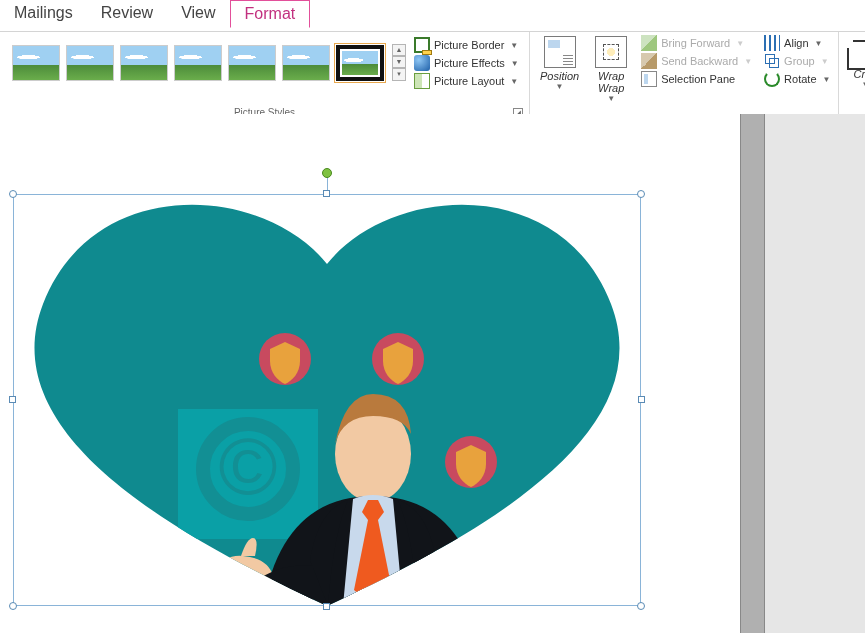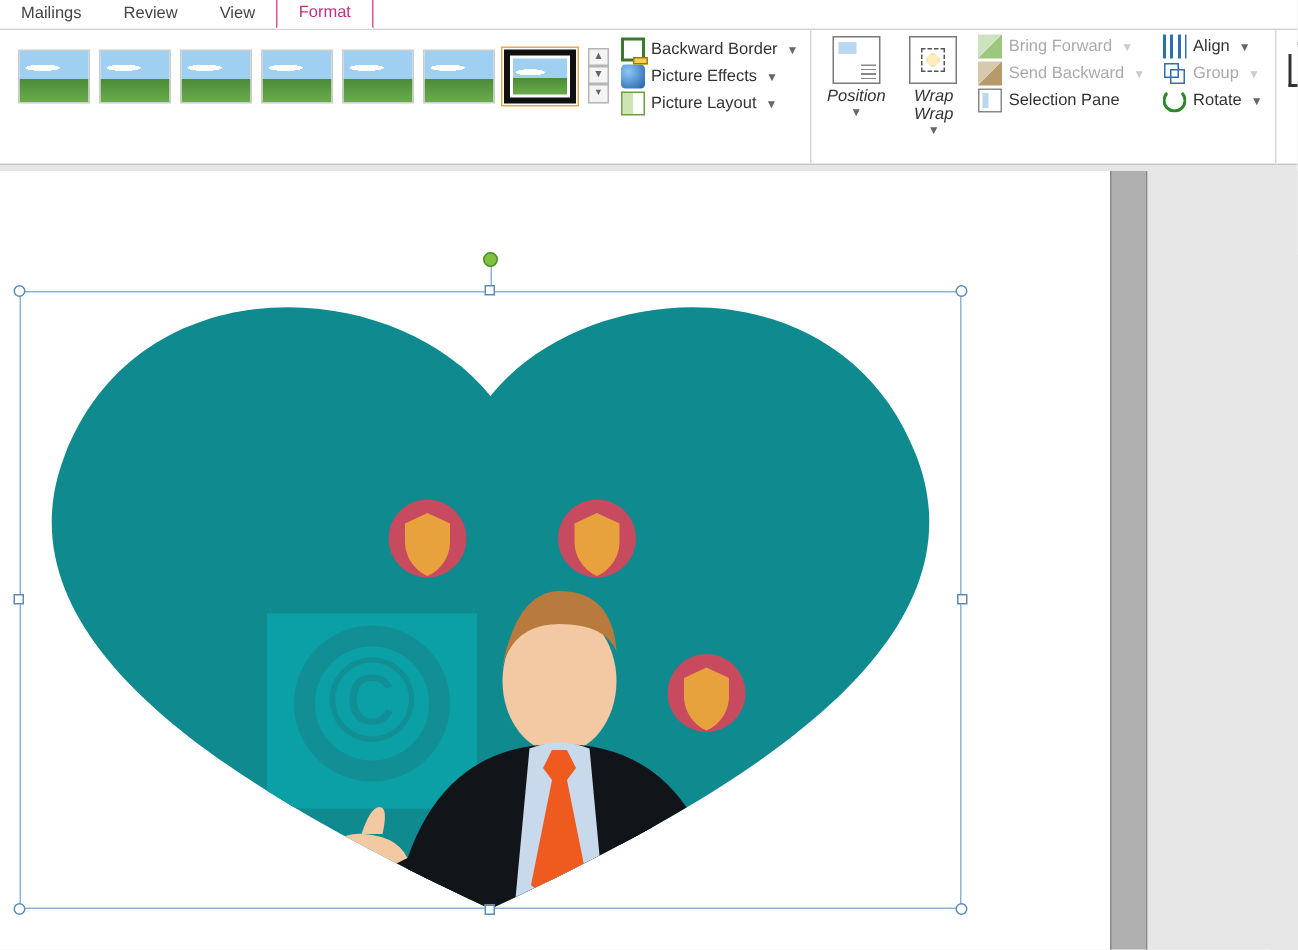--- a/index.html
+++ b/index.html
@@ -1,18 +1,18 @@
 <!DOCTYPE html>
 <html><head>
 <meta charset="utf-8">
 <style>
 * { box-sizing: border-box; margin: 0; padding: 0; font-family: "Segoe UI", Tahoma, sans-serif; }
 body { background: #e6e6e6; width: 865px; height: 633px; overflow: hidden; }
 
-.ribbon-tabs { background: #fff; height: 20px; display: flex; align-items: flex-end; font-size: 11px; border-bottom: 1px solid #d4d4d4; }
+.ribbon-tabs { background: #fff; height: 32px; display: flex; align-items: flex-start; font-size: 16px; border-bottom: 1px solid #d4d4d4; }
 .ribbon-tab { padding: 4px 14px; color: #444; cursor: pointer; }
 .ribbon-tab.active { border: 1px solid #e24f9a; border-bottom: 1px solid #fff; color: #c2307f; background: #fff; position: relative; top: 0; }
 
 .ribbon { background: #fff; height: 90px; display: flex; border-bottom: 1px solid #c7c7c7; }
 .ribbon-group { border-right: 1px solid #d9d9d9; padding: 2px 4px 0 4px; display: flex; flex-direction: column; justify-content: space-between; }
 .ribbon-group-label { font-size: 10px; color: #666; text-align: center; padding: 2px 0 3px 0; position: relative; }
 .dialog-launcher { position: absolute; right: 2px; bottom: 3px; width: 10px; height: 10px; border: 1px solid #888; font-size: 7px; line-height: 7px; color: #666; text-align: right; padding-right:1px;}
 .ribbon-content { display: flex; align-items: flex-start; gap: 4px; flex: 1; }
 
 .style-thumb { width: 48px; height: 36px; border: 1px solid #ccc; background: linear-gradient(#9fd0f2 0%, #9fd0f2 55%, #4c8b3a 55%, #6aad4b 100%); position: relative; cursor: pointer; }
@@ -97,34 +97,38 @@
         <div class="style-thumb framed sel"></div>
         <div class="gallery-scroll">
           <div class="gallery-btn">▲</div>
           <div class="gallery-btn">▼</div>
           <div class="gallery-btn">▾</div>
         </div>
       </div>
       <div style="display:flex;flex-direction:column;padding-top:2px">
         <div class="btn-row">
           <span class="ic ic-border"></span>
-          <span>Backward Border</span>
+          <span>Picture Border</span>
           <span class="dd">▼</span>
         </div>
         <div class="btn-row">
           <span class="ic ic-fx"></span>
           <span>Picture Effects</span>
           <span class="dd">▼</span>
         </div>
         <div class="btn-row">
           <span class="ic ic-layout"></span>
           <span>Picture Layout</span>
           <span class="dd">▼</span>
         </div>
       </div>
+    </div>
+    <div class="ribbon-group-label">
+      <span>Picture Styles</span>
+      <span class="dialog-launcher">◢</span>
     </div>
   </div>
 
   <div class="ribbon-group" style="flex:0 0 280px">
     <div class="ribbon-content">
       <div class="big-btn">
         <span class="ic ic-position"></span>
         <span>Position</span>
         <span class="dd">▼</span>
       </div>

